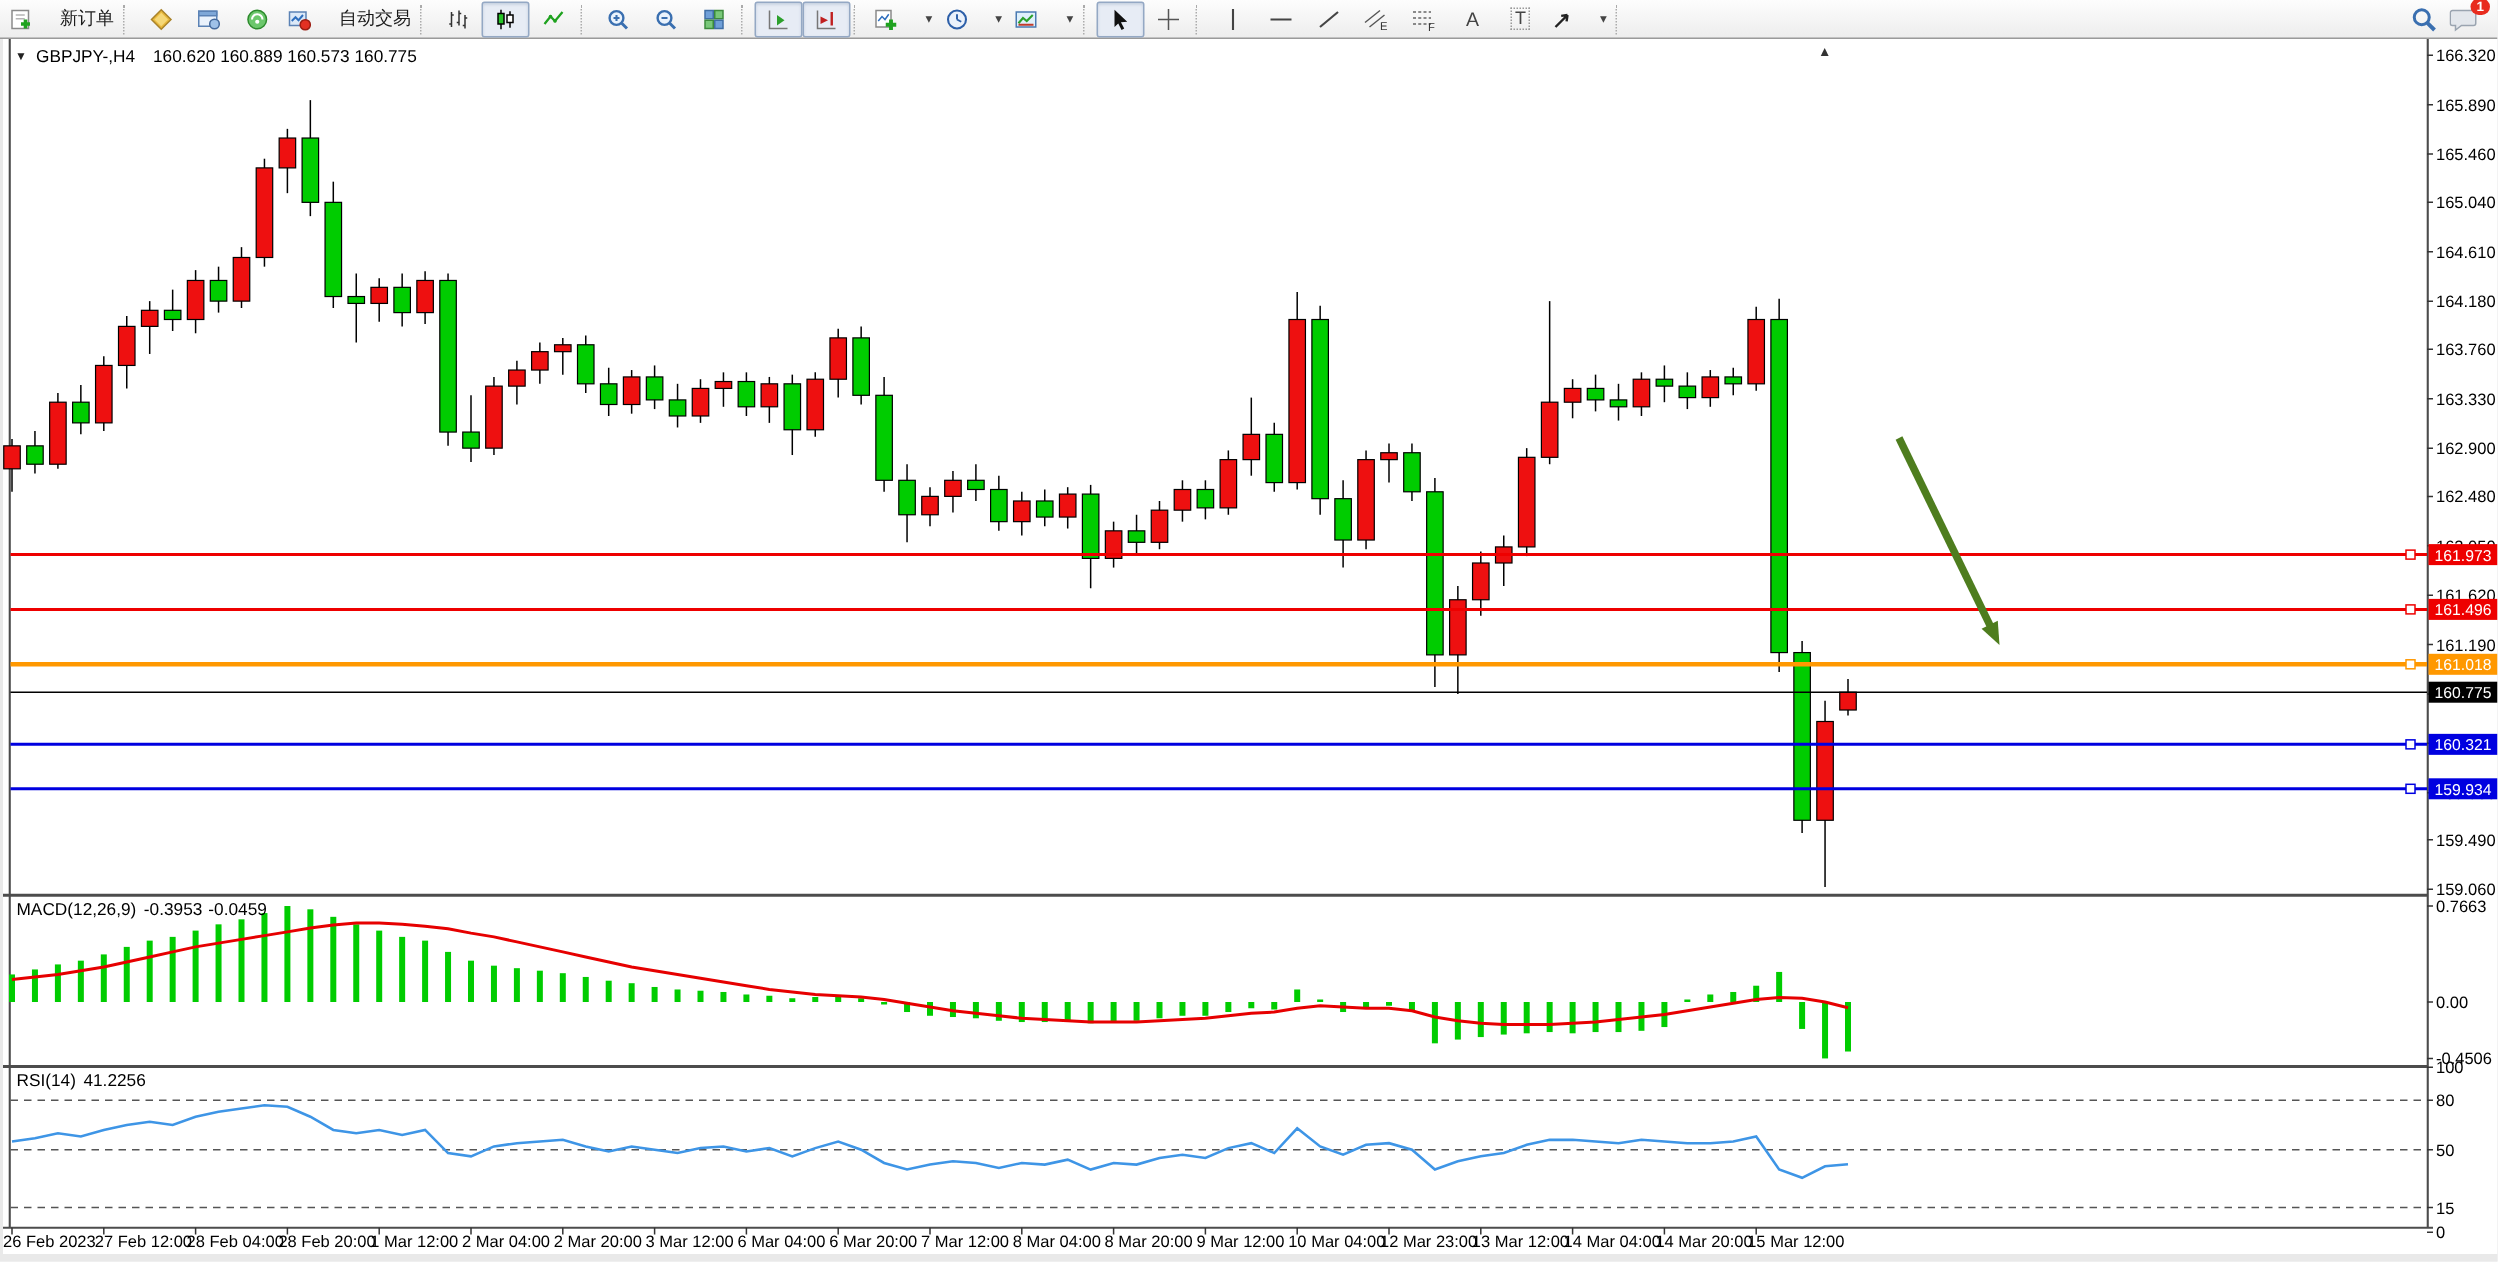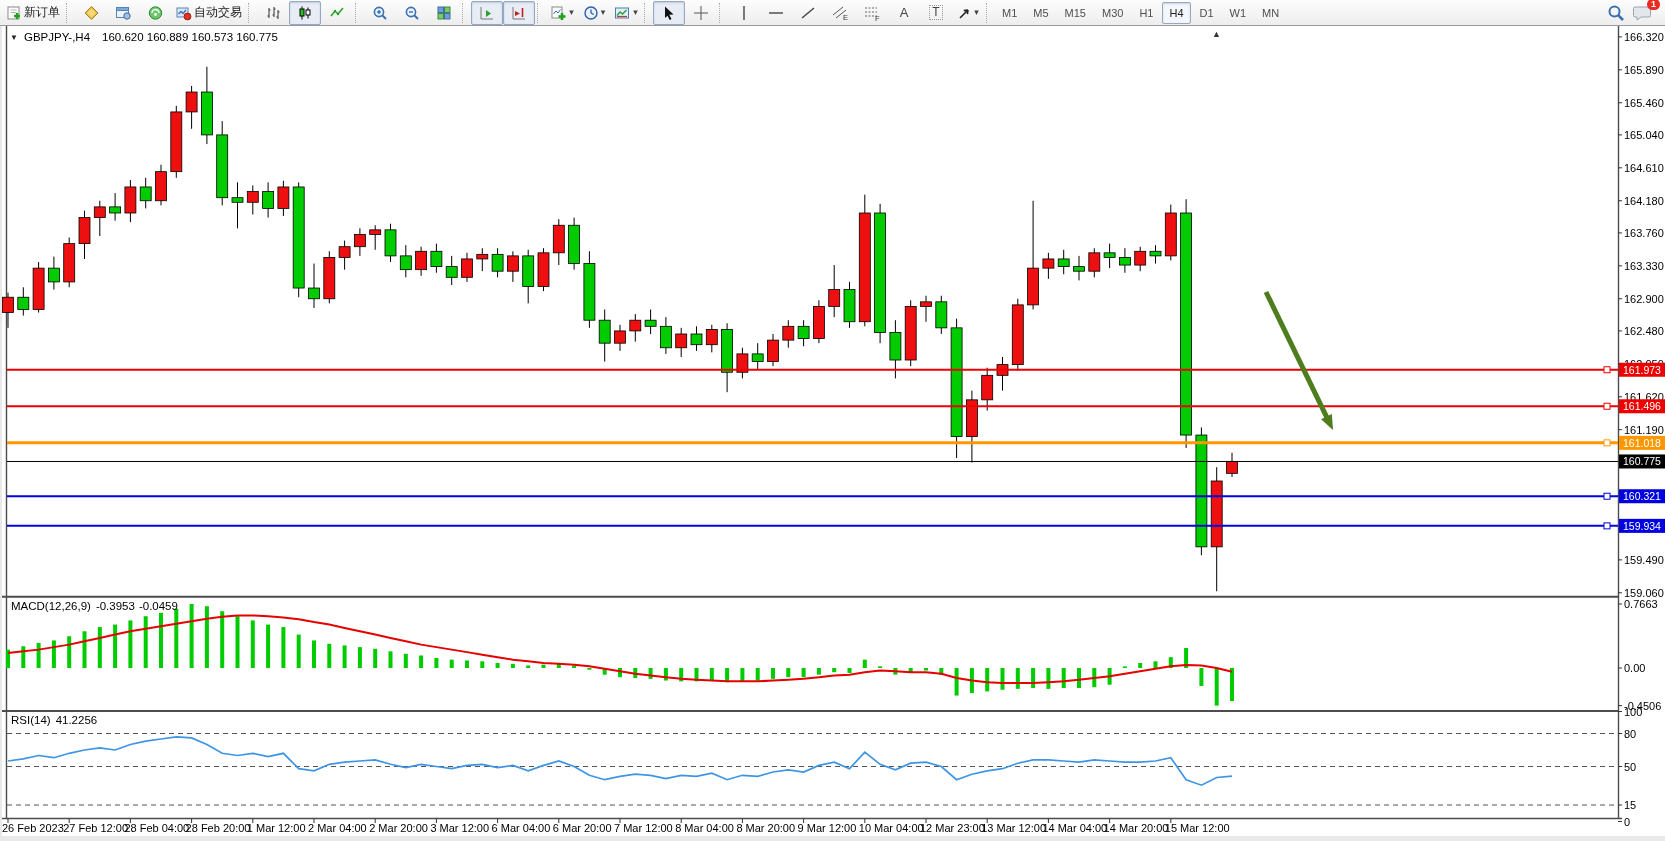--- a/index.html
+++ b/index.html
@@ -2,21 +2,21 @@
 <html><head>
 <meta charset="utf-8">
 <style>
   html,body{margin:0;padding:0;background:#e9e9e9;width:1665px;height:841px;overflow:hidden;
     font-family:"Liberation Sans",sans-serif;-webkit-font-smoothing:antialiased;}
   #app{position:relative;width:1665px;height:841px;}
   
   .toolbar{position:absolute;left:0;top:0;width:1665px;height:26px;
     background:linear-gradient(#fdfdfd,#ededed);border-bottom:1px solid #9a9a9a;
     display:flex;align-items:center;padding:0 2px;box-sizing:border-box;z-index:5;}
-  .tbtn{height:22px;min-width:24px;display:flex;align-items:center;justify-content:center;gap:2px;
+  .tbtn{height:22px;min-width:24px;display:flex;align-items:center;justify-content:center;gap:18px;
     padding:0 3px;border:1px solid transparent;border-radius:2px;font-size:12px;color:#1a1a1a;cursor:default;}
   .tbtn.pressed{background:#e7ecf5;border-color:#94a8c4;box-shadow:inset 0 1px 2px #c2cddd;}
   .tsep{width:4px;height:20px;border-left:1px dotted #ababab;margin:0 4px 0 2px;}
   .tf-btn{height:20px;padding:0 6px;display:flex;align-items:center;font-size:11px;color:#4f4f4f;
     border:1px solid transparent;border-radius:2px;}
   .tf-btn.active{border-color:#94a8c4;background:#f4f7fb;color:#222;box-shadow:inset 0 1px 2px #c9d3e2;}
   .t-right{margin-left:auto;display:flex;align-items:center;gap:8px;padding-right:10px;}
   .glyph{font-size:9px;color:#444;line-height:1;}
   .badge{position:absolute;right:-7px;top:-5px;background:#e82c1e;color:#fff;border-radius:8px;
     font-size:9px;font-weight:bold;padding:1px 4px;line-height:1.1;}
@@ -644,31 +644,20 @@
       </div>
   <div class="tbtn">
         <span>
           <svg class="ic" width="15" height="16">
             <path d="M3 13 L11 5 M11 5 l-4.2 0.6 M11 5 l-0.6 4.2" stroke="#222" stroke-width="1.6" fill="none"></path>
           </svg>
         </span>
         <span class="glyph">▾</span>
       </div>
   <div class="tsep"></div>
-  <div id="tf-group" style="display:flex;align-items:center;gap:2px;">
-        <div class="tf-btn">M1</div>
-        <div class="tf-btn">M5</div>
-        <div class="tf-btn">M15</div>
-        <div class="tf-btn">M30</div>
-        <div class="tf-btn">H1</div>
-        <div class="tf-btn active">H4</div>
-        <div class="tf-btn">D1</div>
-        <div class="tf-btn">W1</div>
-        <div class="tf-btn">MN</div>
-      </div>
   <div class="t-right">
     <span>
           <svg class="ic" width="18" height="18">
             <circle cx="7.5" cy="7.5" r="5" fill="none" stroke="#3a6fb0" stroke-width="2"></circle>
             <line x1="11.2" y1="11.2" x2="16" y2="16" stroke="#3a6fb0" stroke-width="2.6"></line>
           </svg>
         </span>
     <span class="bubble-wrap">
       <svg class="ic" width="20" height="18">
             <path d="M2 3h14a1.5 1.5 0 0 1 1.5 1.5v7a1.5 1.5 0 0 1 -1.5 1.5h-8l-4 3v-3h-2a1.5 1.5 0 0 1 -1.5-1.5v-7A1.5 1.5 0 0 1 2 3z" fill="#e3e7ec" stroke="#9aa4b0"></path>

